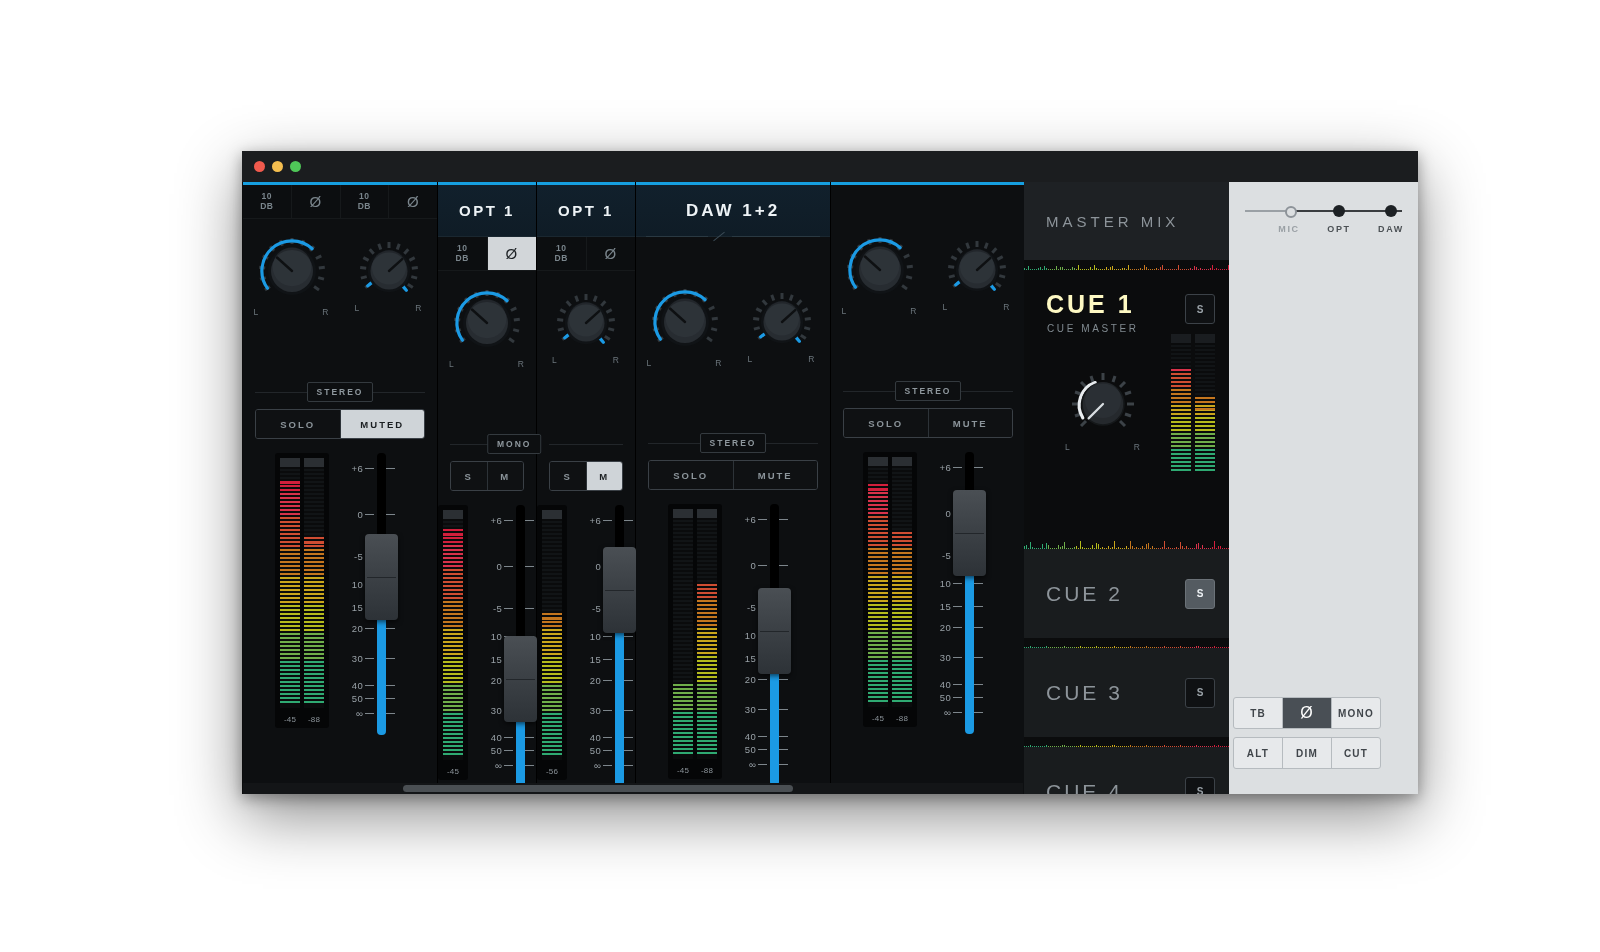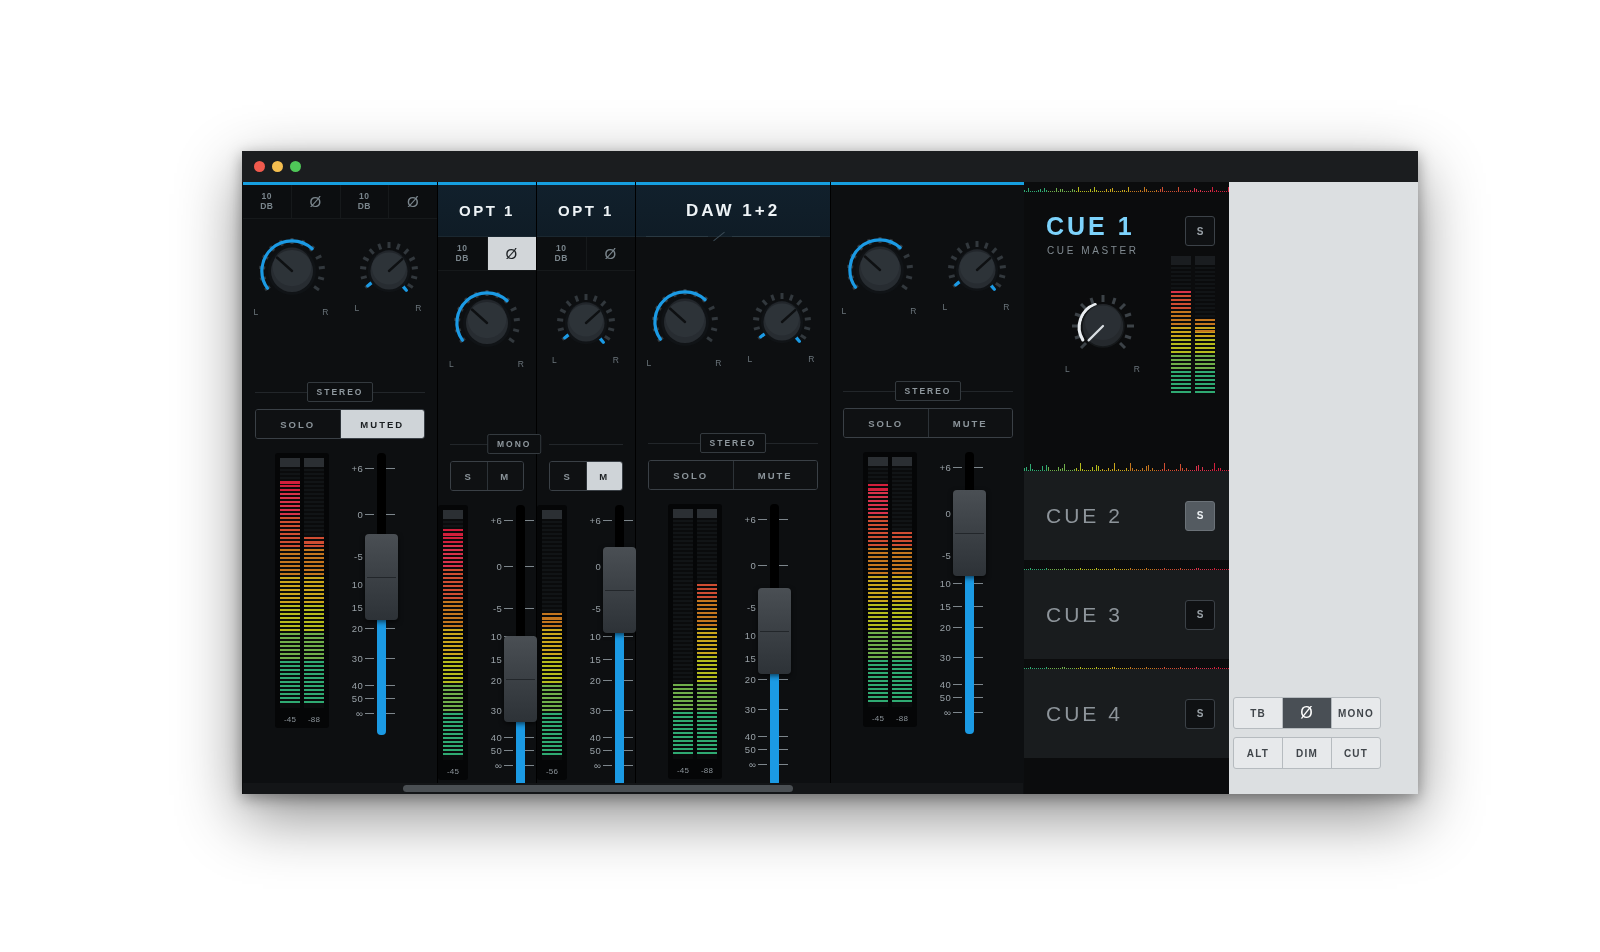--- a/index.html
+++ b/index.html
@@ -175,21 +175,21 @@
     position:relative;height:78px;background:#1e2124;display:flex;align-items:center;
     padding-left:22px;
   }
   .mm-head .t{color:#8d949a;font-size:15px;letter-spacing:4px;font-weight:400;}
   .spect{position:relative;height:10px;width:100%;overflow:hidden;background:#0b0c0d;}
   .sbar{position:absolute;bottom:0;width:1px;}
 
   .cue1{
     position:relative;height:247px;background:#0b0c0d;padding:22px 0 0 0;
   }
-  .cue1 .c1t{color:#7dd3fc;font-size:25px;letter-spacing:3px;font-weight:700;margin-left:22px;line-height:1;}
+  .cue1 .c1t{color:#fef9c3;font-size:25px;letter-spacing:3px;font-weight:700;margin-left:22px;line-height:1;}
   .cue1 .c1s{color:#808a90;font-size:10px;letter-spacing:2.6px;margin-left:23px;margin-top:6px;}
   .sbtn{
     position:absolute;width:28px;height:28px;border:1px solid #3c4248;border-radius:3px;
     display:flex;align-items:center;justify-content:center;
     color:#9aa2a8;font-size:10px;font-weight:700;background:#0f1113;
   }
   .sbtn.active{background:#545b61;color:#eef2f5;border-color:#6b7278;}
   .cueknob{position:absolute;left:45px;top:100px;width:68px;height:68px;}
   .cueknob .lr{position:absolute;left:-4px;top:70px;width:76px;}
   .cuemeter{position:absolute;right:14px;top:64px;width:44px;height:140px;display:flex;gap:4px;}
@@ -1367,20 +1367,23 @@
                   <div class="trk-dark" style="top:0;height:84.4px"></div>
                   <div class="trk-blue" style="top:84.4px;height:197.6px"></div>
                   <div class="handle" style="top:38.400000000000006px"></div>
                 </div>
               </div>
             </div>
           </div>
         </div>
 
       <div class="master">
+        <div class="mm-head">
+          <div class="t">MASTER MIX</div>
+        </div>
         <div class="spect" id="spect-top">
             <div class="sbar" style="left: 0px; height: 1.92999px; background: rgb(47, 170, 114);"></div>
             <div class="sbar" style="left: 2px; height: 1.08102px; background: rgb(47, 170, 114);"></div>
             <div class="sbar" style="left: 4px; height: 4.11169px; background: rgb(47, 170, 114);"></div>
             <div class="sbar" style="left: 6px; height: 1px; background: rgb(47, 170, 114);"></div>
             <div class="sbar" style="left: 8px; height: 1px; background: rgb(47, 170, 114);"></div>
             <div class="sbar" style="left: 10px; height: 1px; background: rgb(47, 170, 114);"></div>
             <div class="sbar" style="left: 12px; height: 1px; background: rgb(47, 170, 114);"></div>
             <div class="sbar" style="left: 14px; height: 1.83858px; background: rgb(47, 170, 114);"></div>
             <div class="sbar" style="left: 16px; height: 3.39578px; background: rgb(47, 170, 114);"></div>
@@ -1917,20 +1920,30 @@
               <div class="sbar" style="left: 204px; height: 1px; background: rgb(210, 31, 60);"></div>
             </div>
             <div class="cuerow">
               <div class="ct">CUE 4</div>
               <div class="sbtn" style="right:14px;top:50%;transform:translateY(-50%);">S</div>
             </div>
           </div>
       </div>
 
       <div class="rpanel">
+        <div class="srcsel">
+          <div class="srcline dim" style="left:4px;width:48px;"></div>
+          <div class="srcline" style="left:48px;right:4px;"></div>
+          <div class="srcdot off" style="left:44px;"></div>
+          <div class="srcdot" style="left:92px;"></div>
+          <div class="srcdot" style="left:144px;"></div>
+          <div class="srclab dim" style="left:48px;">MIC</div>
+          <div class="srclab" style="left:98px;">OPT</div>
+          <div class="srclab" style="left:150px;">DAW</div>
+        </div>
 
 
         <div class="btnstack" id="btnstack">
             <div class="brow">
               <div class="bbtn">TB</div>
               <div class="bbtn on">
                 <span class="phi">Ø</span>
               </div>
               <div class="bbtn">MONO</div>
             </div>

